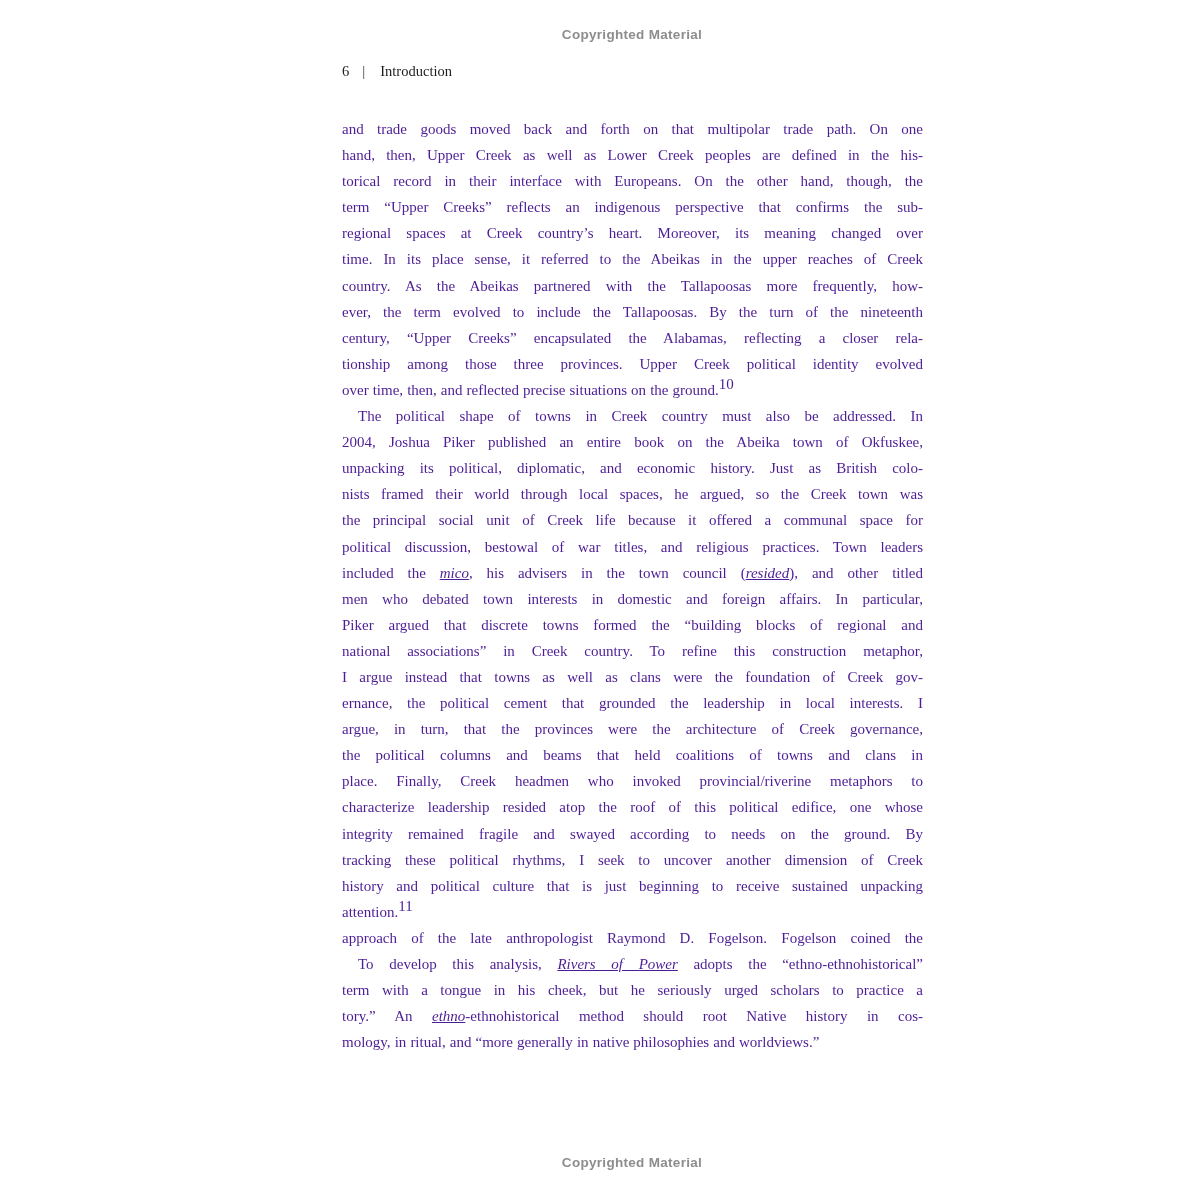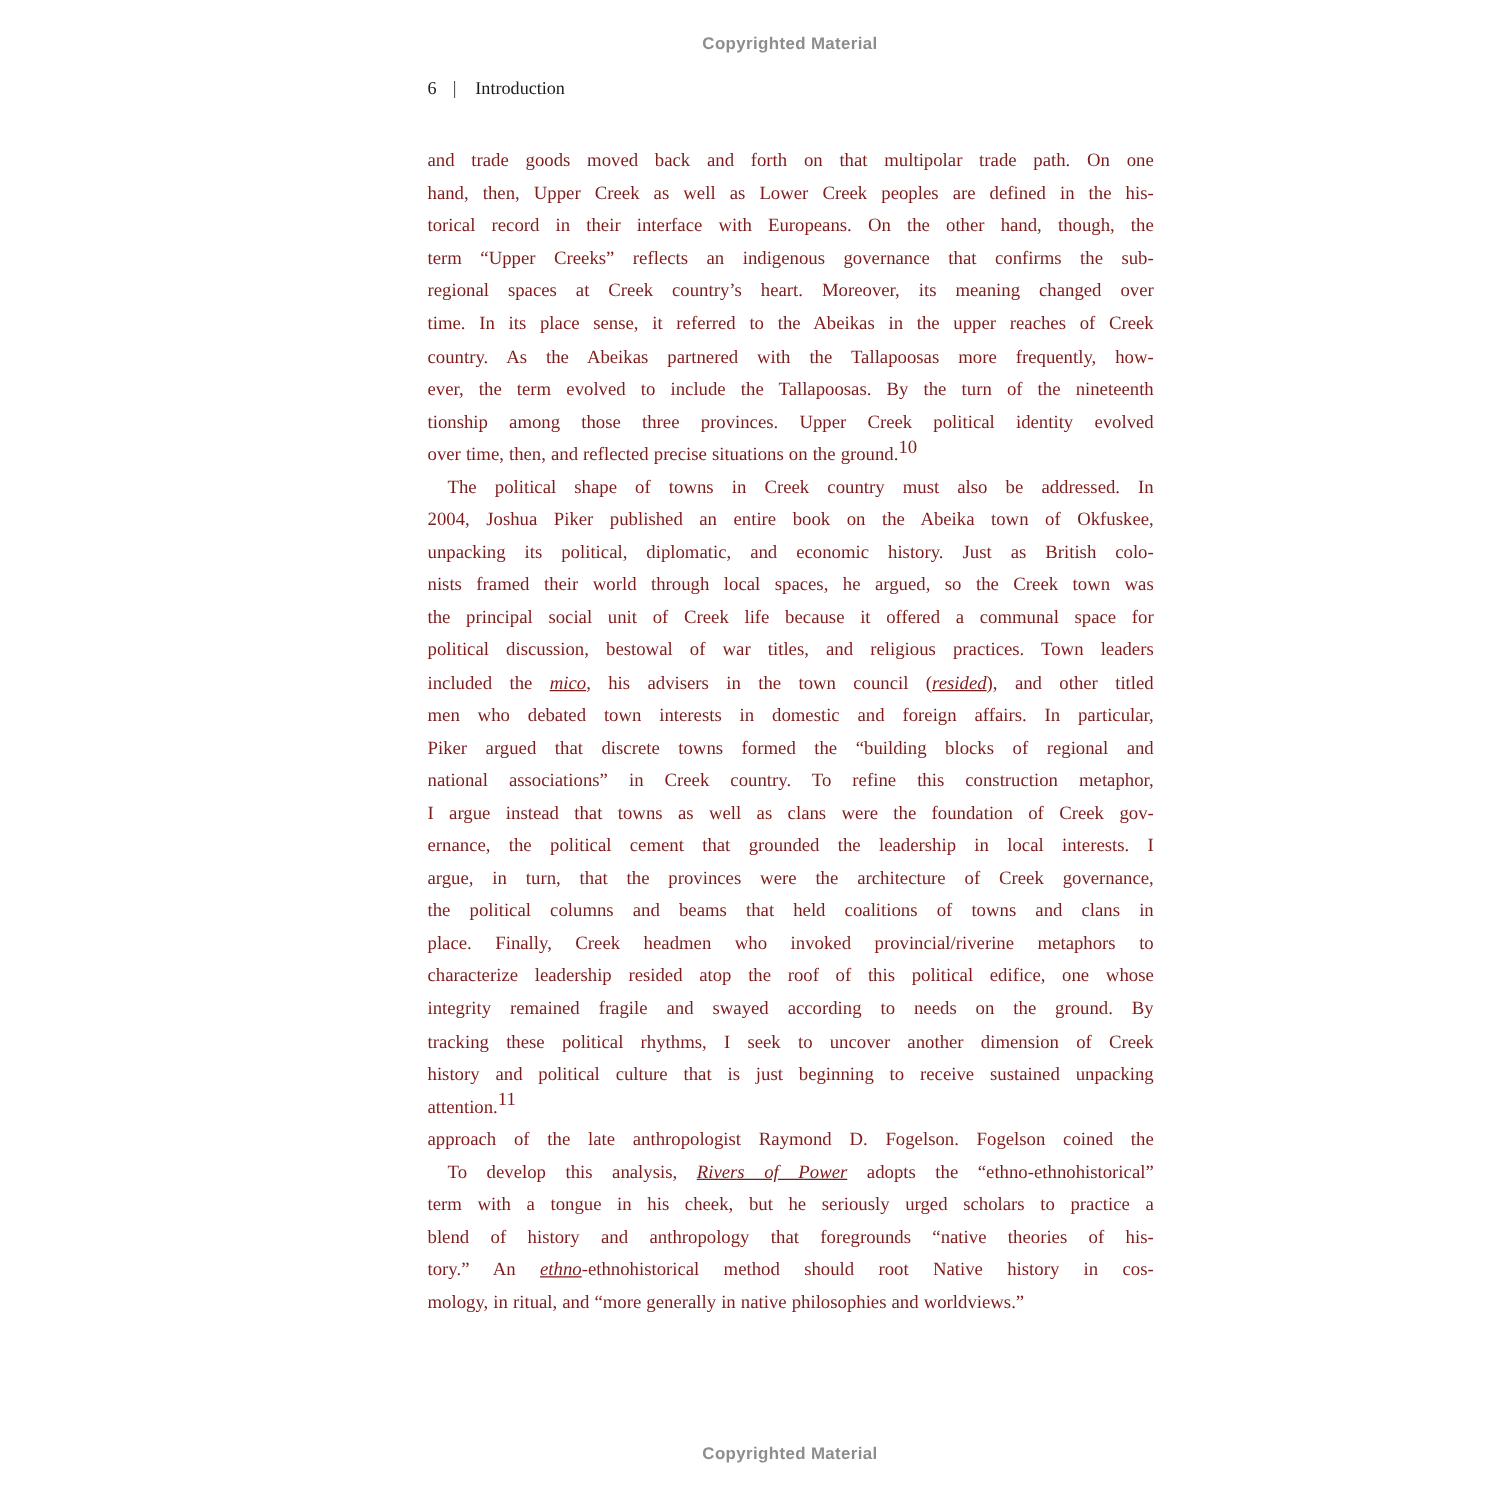--- a/index.html
+++ b/index.html
@@ -42,21 +42,21 @@
   .running-header .separator {
     margin-right: 15px;
     font-size: 15px;
     color: #3a3a3a;
   }
   .text-column {
     position: absolute;
     left: 310px;
     top: 116px;
     width: 581px;
-    color: #7f1d1d;
+    color: #4c1d95;
   }
   .paragraph { margin: 0; }
   .line {
     font-size: 15px;
     line-height: 26.1px;
     text-align: justify;
     text-align-last: justify;
     -moz-text-align-last: justify;
     word-spacing: 0.02em;
   }
@@ -85,25 +85,26 @@
     <span class="page-number">6</span>
     <span class="separator">|</span>
     <span class="chapter-title">Introduction</span>
   </div>
 
   <div class="text-column">
       <div class="paragraph">
         <div class="line"><span>and trade goods moved back and forth on that multipolar trade path. On one</span></div>
         <div class="line"><span>hand, then, Upper Creek as well as Lower Creek peoples are defined in the his-</span></div>
         <div class="line"><span>torical record in their interface with Europeans. On the other hand, though, the</span></div>
-        <div class="line"><span>term “Upper Creeks” reflects an indigenous governance that confirms the sub-</span></div>
+        <div class="line"><span>term “Upper Creeks” reflects an indigenous perspective that confirms the sub-</span></div>
         <div class="line"><span>regional spaces at Creek country’s heart. Moreover, its meaning changed over</span></div>
         <div class="line"><span>time. In its place sense, it referred to the Abeikas in the upper reaches of Creek</span></div>
         <div class="line"><span>country. As the Abeikas partnered with the Tallapoosas more frequently, how-</span></div>
         <div class="line"><span>ever, the term evolved to include the Tallapoosas. By the turn of the nineteenth</span></div>
+        <div class="line"><span>century, “Upper Creeks” encapsulated the Alabamas, reflecting a closer rela-</span></div>
         <div class="line"><span>tionship among those three provinces. Upper Creek political identity evolved</span></div>
         <div class="line para-end"><span>over time, then, and reflected precise situations on the ground.</span><sup class="footnote">10</sup></div>
       </div>
       <div class="paragraph">
         <div class="line indent"><span>The political shape of towns in Creek country must also be addressed. In</span></div>
         <div class="line"><span>2004, Joshua Piker published an entire book on the Abeika town of Okfuskee,</span></div>
         <div class="line"><span>unpacking its political, diplomatic, and economic history. Just as British colo-</span></div>
         <div class="line"><span>nists framed their world through local spaces, he argued, so the Creek town was</span></div>
         <div class="line"><span>the principal social unit of Creek life because it offered a communal space for</span></div>
         <div class="line"><span>political discussion, bestowal of war titles, and religious practices. Town leaders</span></div>
@@ -119,21 +120,20 @@
         <div class="line"><span>characterize leadership resided atop the roof of this political edifice, one whose</span></div>
         <div class="line"><span>integrity remained fragile and swayed according to needs on the ground. By</span></div>
         <div class="line"><span>tracking these political rhythms, I seek to uncover another dimension of Creek</span></div>
         <div class="line"><span>history and political culture that is just beginning to receive sustained unpacking</span></div>
         <div class="line para-end"><span>attention.</span><sup class="footnote">11</sup></div>
       </div>
       <div class="paragraph">
         <div class="line"><span>approach of the late anthropologist Raymond D. Fogelson. Fogelson coined the</span></div>
         <div class="line indent"><span>To develop this analysis, </span><span class="italic">Rivers of Power</span><span> adopts the “ethno-ethnohistorical”</span></div>
         <div class="line"><span>term with a tongue in his cheek, but he seriously urged scholars to practice a</span></div>
-        <div class="line"><span>blend of history and anthropology that foregrounds “native theories of his-</span></div>
         <div class="line"><span>tory.” An </span><span class="italic">ethno</span><span>-ethnohistorical method should root Native history in cos-</span></div>
         <div class="line para-end"><span>mology, in ritual, and “more generally in native philosophies and worldviews.”</span></div>
       </div>
     </div>
 
   <div class="copyright-notice copyright-bottom">Copyrighted Material</div>
 
 </div>
 
 </body></html>

